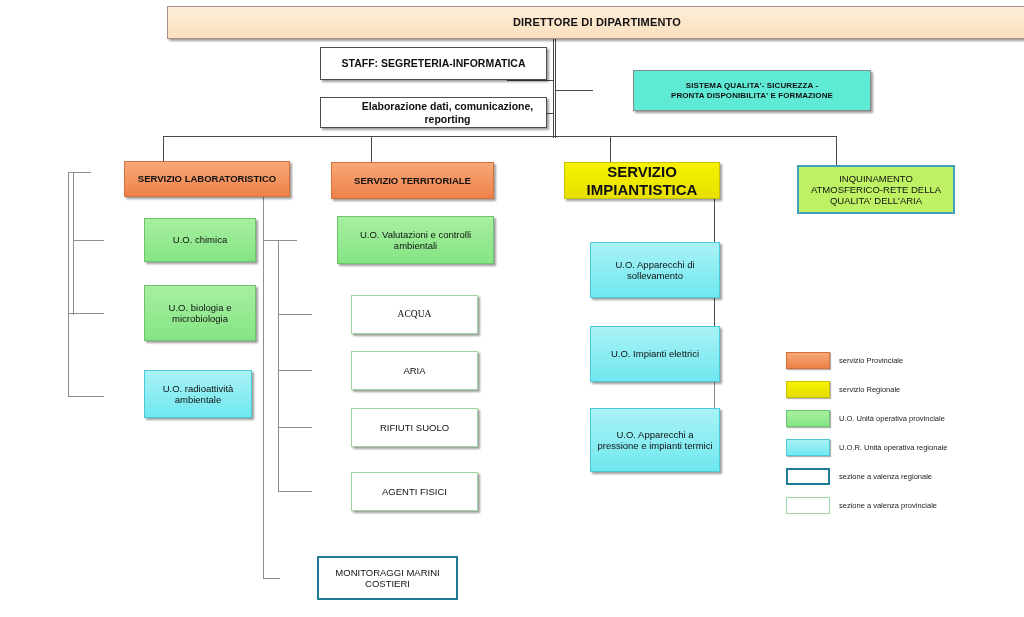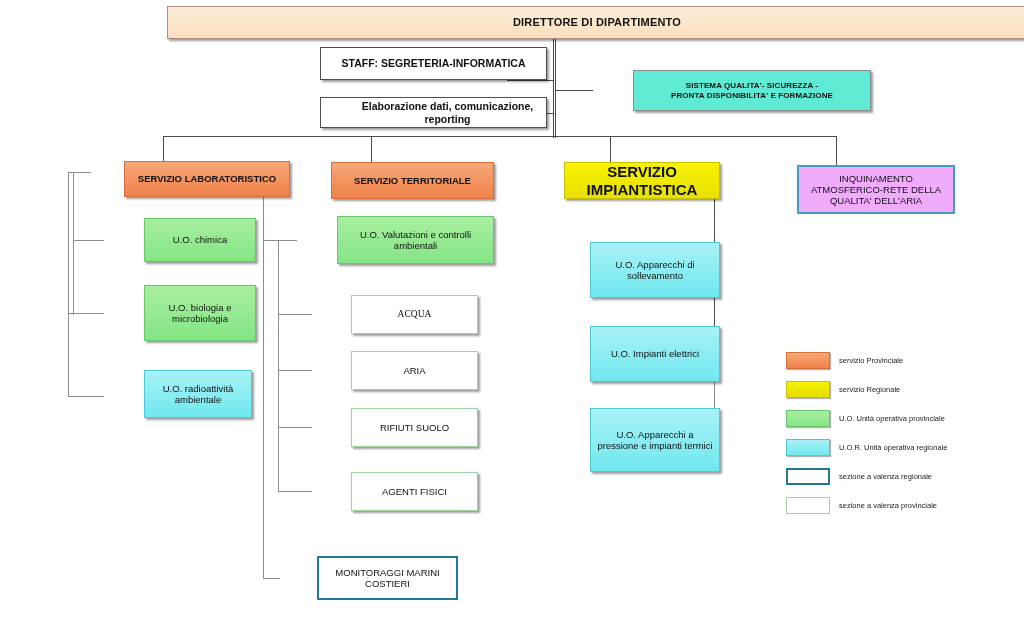--- a/index.html
+++ b/index.html
@@ -28,21 +28,21 @@
   .svc-prov{background:linear-gradient(#f7a878,#ef8149);
             border:1px solid #d4703c;font-weight:bold;font-size:9.5px;}
   .svc-reg{background:linear-gradient(#f7f200,#e8e000);
            border:1px solid #c9c200;font-weight:bold;font-size:15px;}
   .uo-prov{background:linear-gradient(#a8efa0,#84e584);
            border:1px solid #6cc46c;font-size:9.5px;}
   .uor-reg{background:linear-gradient(#a9f2f6,#6fe8ef);
            border:1px solid #4cc9d6;font-size:9.5px;}
   .sez-reg{background:#ffffff;border:2px solid #1f7a96;font-size:9.5px;}
   .sez-prov{background:#ffffff;border:1.5px solid #9ed49e;font-size:9.5px;}
-  .box-reg-title{background:#f0abfc;border:2px solid #3f9fbf;font-size:9.5px;}
+  .box-reg-title{background:#bef264;border:2px solid #3f9fbf;font-size:9.5px;}
 
   
   .ln{position:absolute;background:#4a4a4a;z-index:1;}
   .ln.h{height:1px;}
   .ln.v{width:1px;}
   .ln.grey{background:#8d8d8d;}
 
   
   #legend{position:absolute;left:786px;top:348px;width:230px;z-index:6;}
   .lg-row{display:flex;align-items:center;height:24px;margin-bottom:5px;}

